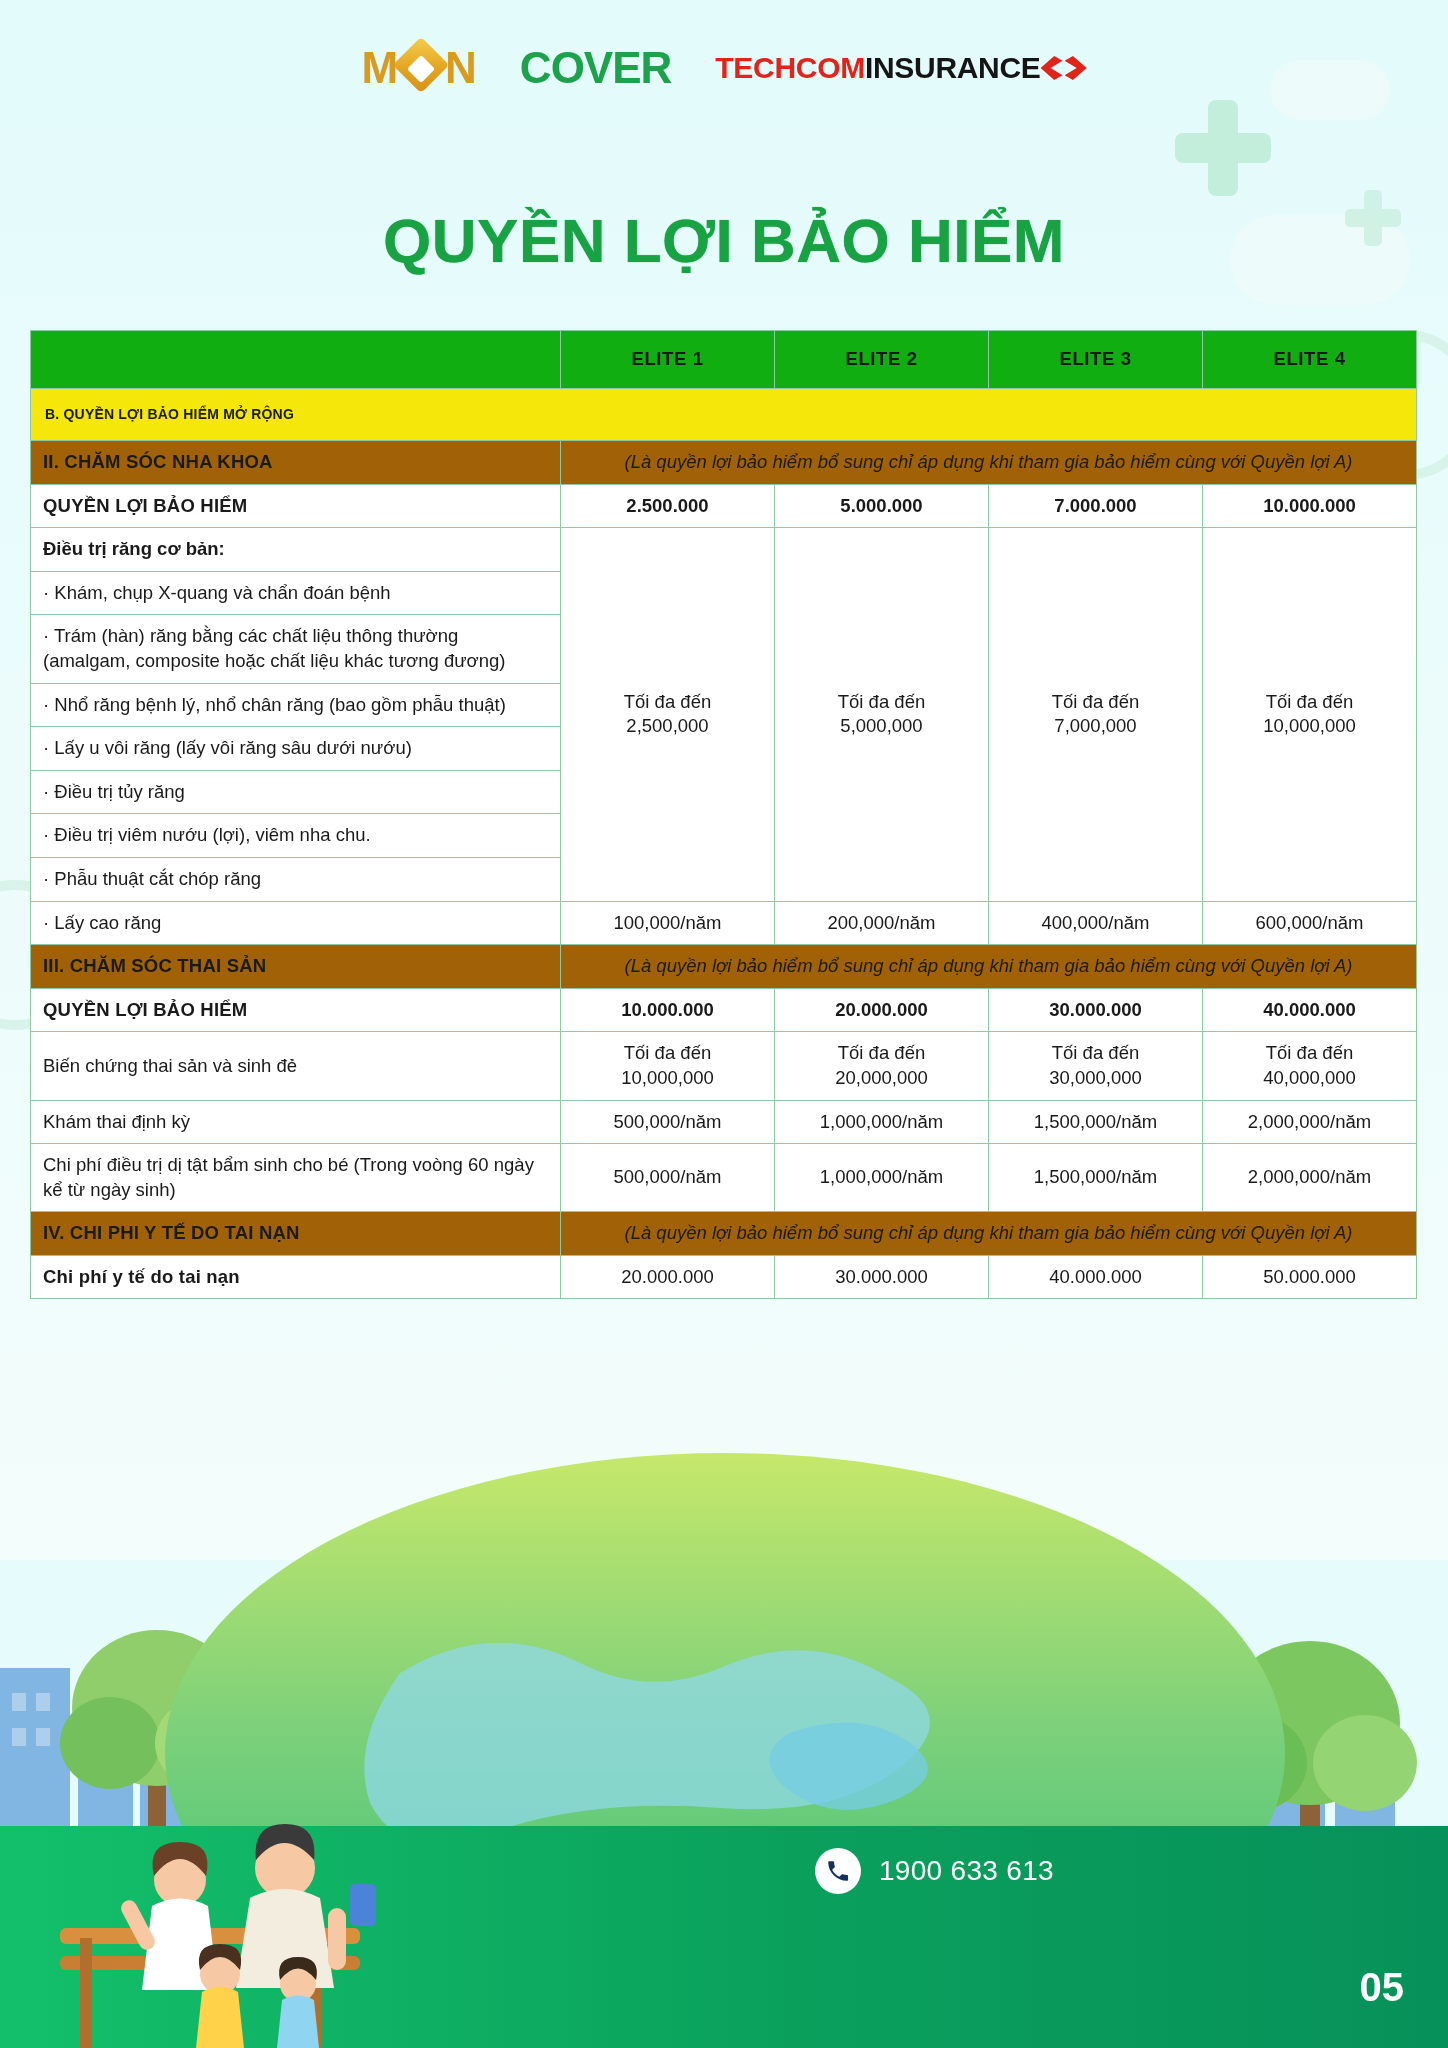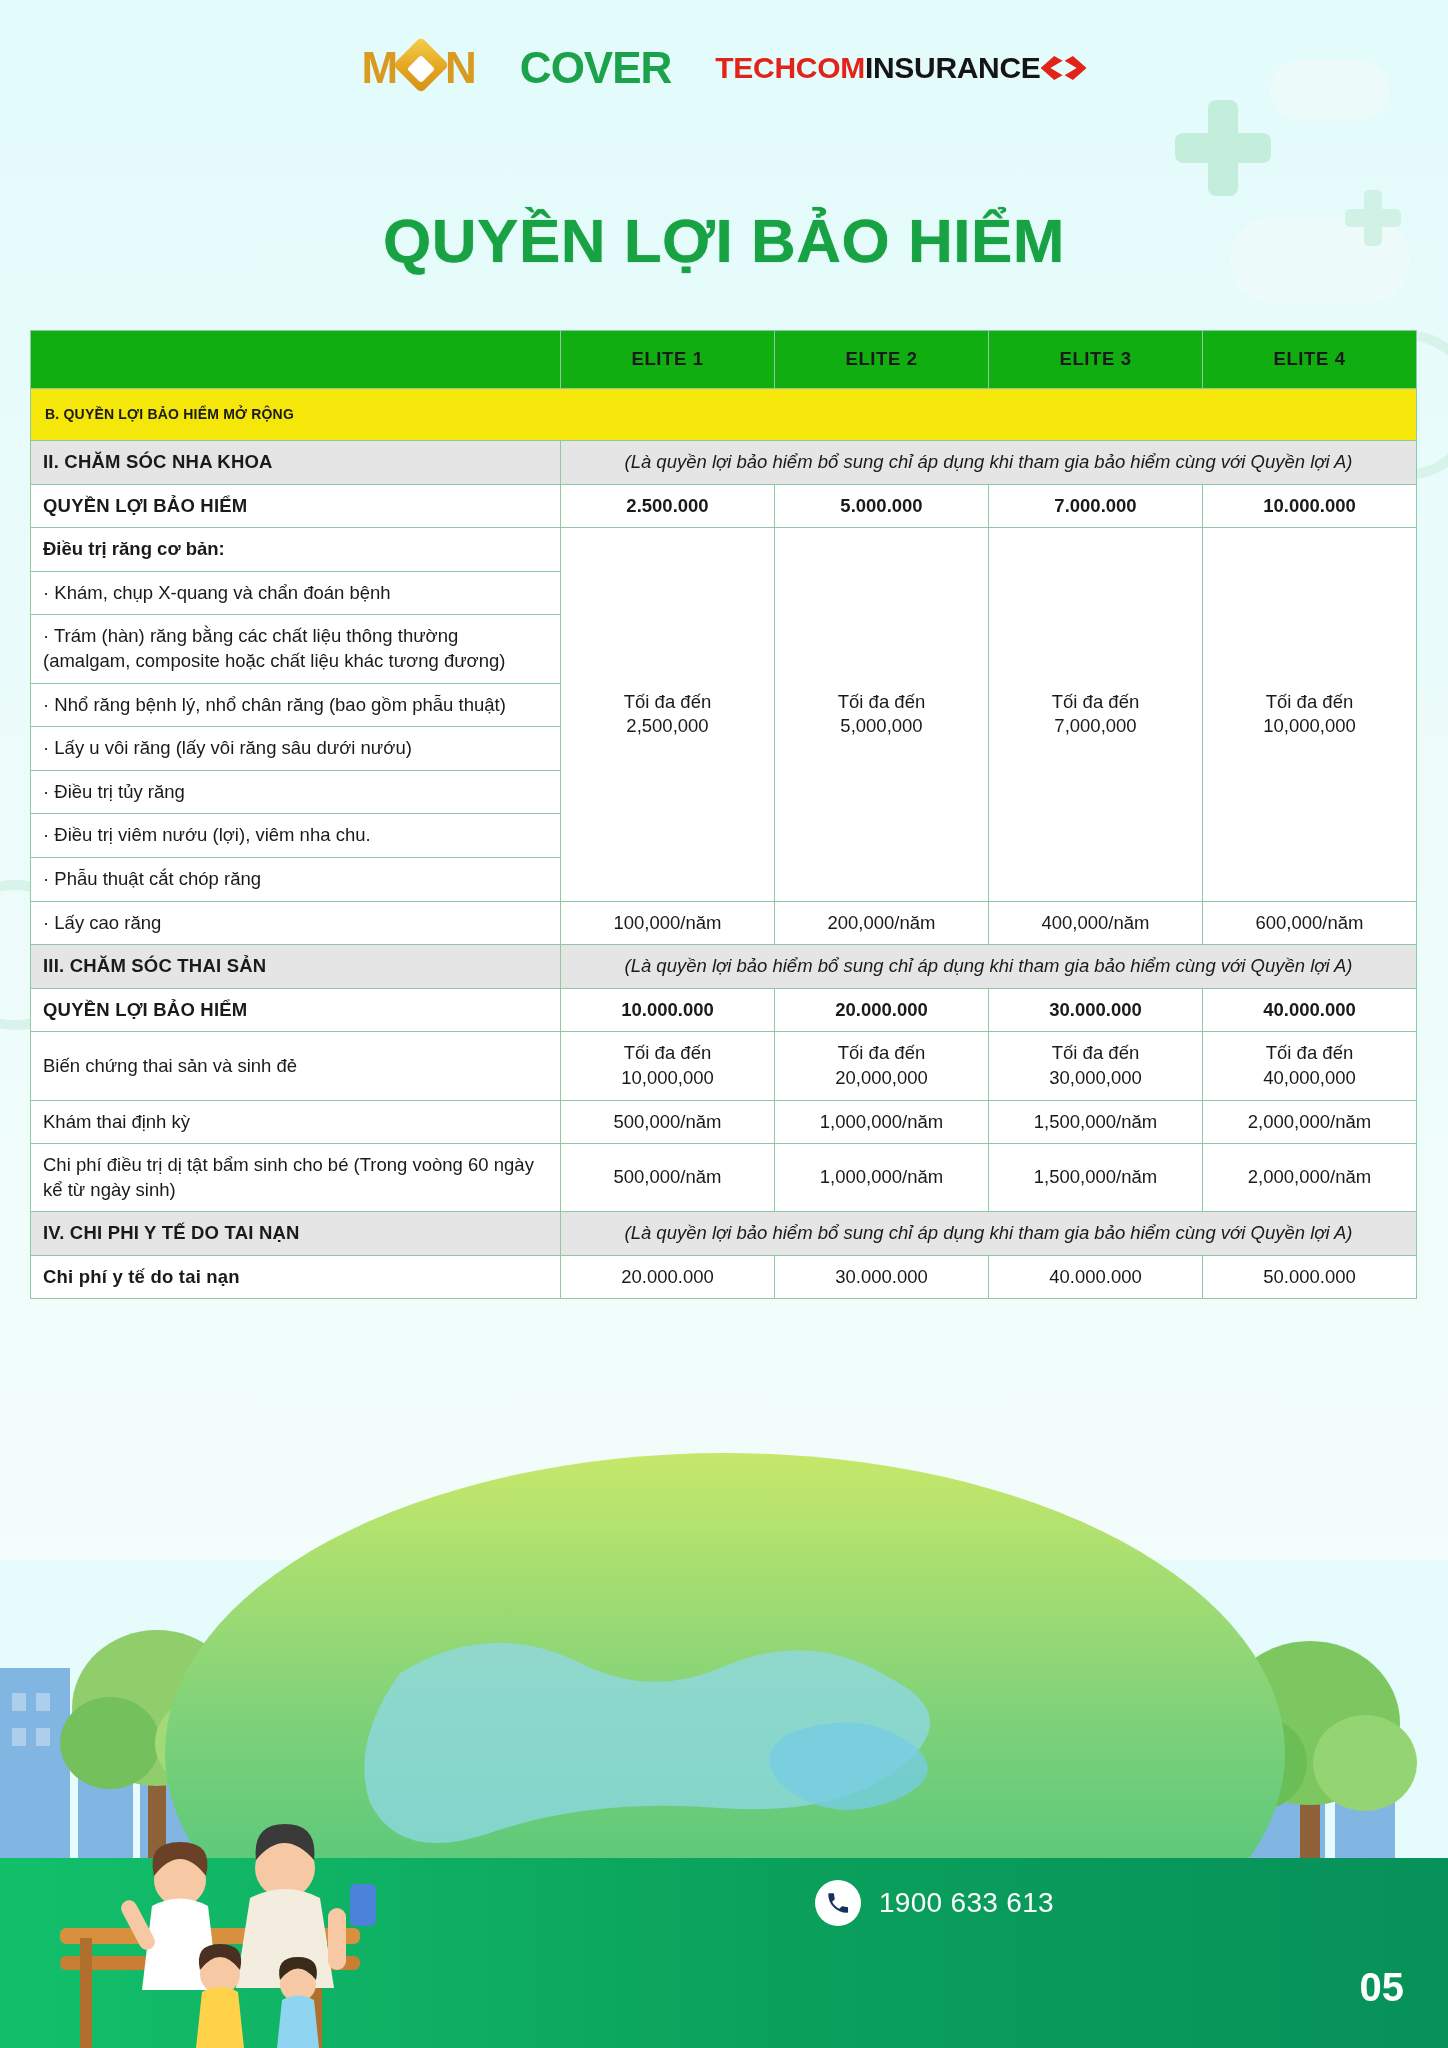--- a/index.html
+++ b/index.html
@@ -115,21 +115,21 @@
     height: 58px; border-color: #0d8f0d;
   }
   thead th.blank { background: #11ae11; }
 
   tr.section-yellow td {
     background: #f5e70a; font-weight: 800; font-size: 14px;
     letter-spacing: .2px; height: 52px; padding-left: 14px;
   }
 
   tr.section-green td {
-    background: #e5e5e5;
+    background: #a16207;
   }
   td.sec-title { font-weight: 800; font-size: 20px; letter-spacing: .2px; }
   td.sec-note {
     font-style: italic; font-size: 18px; text-align: center; line-height: 1.42;
   }
 
   td.row-head { font-weight: 800; font-size: 20px; letter-spacing: .2px; }
   td.num { text-align: center; font-weight: 800; font-size: 19.5px; }
   td.val { text-align: center; font-size: 18.5px; line-height: 1.5; }
   td.item { font-size: 18.5px; }
@@ -141,21 +141,21 @@
   .watermark {
     position: absolute; left: 420px; top: 560px; z-index: 2;
     font-size: 110px; font-weight: 800; color: #1ba24a; opacity: .10;
     letter-spacing: 4px; transform: rotate(-12deg); pointer-events: none;
     white-space: nowrap;
   }
   .watermark.w2 { left: 470px; top: 1020px; font-size: 120px; opacity: .09; }
 
   
   .footer {
-    position: absolute; left: 0; bottom: 0; width: 1448px; height: 190px;
+    position: absolute; left: 0; bottom: 0; width: 1448px; height: 222px;
     background: linear-gradient(90deg, #13c06a 0%, #0aa05c 55%, #07915a 100%);
     z-index: 7;
   }
   .footer-contact {
     position: absolute; left: 815px; top: 22px;
     display: flex; flex-direction: column; gap: 24px;
   }
   .fc-row { display: flex; align-items: center; gap: 18px; }
   .fc-ico {
     width: 46px; height: 46px; border-radius: 50%; background: #ffffff;

